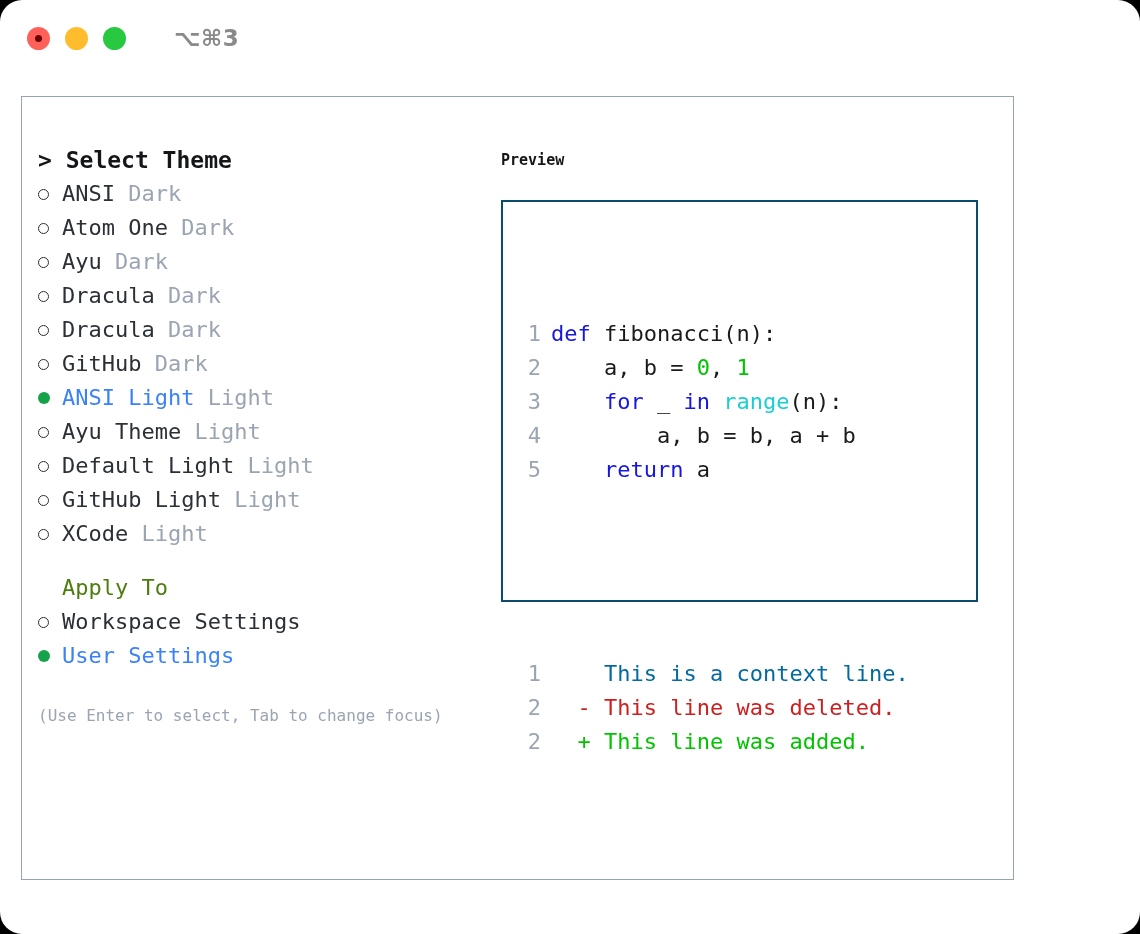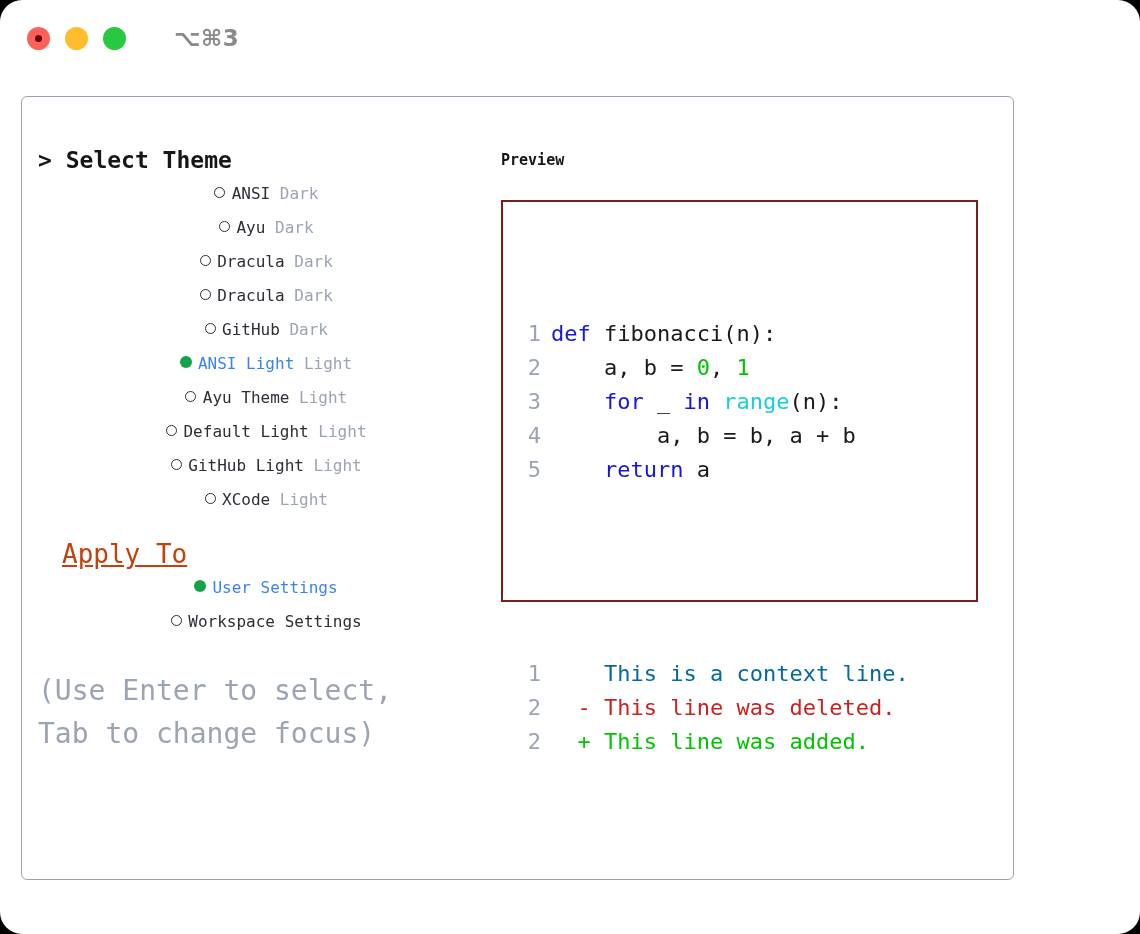--- a/index.html
+++ b/index.html
@@ -69,21 +69,21 @@
   }
 
   
   .panel {
     position: absolute;
     left: 21px;
     top: 96px;
     width: 993px;
     height: 784px;
     border: 1.5px solid #97a3b4;
-    border-radius: 6px;
+    border-radius: 0;
     box-sizing: border-box;
     background: #ffffff;
   }
 
   .columns {
     position: absolute;
     left: 0; top: 0;
     width: 100%; height: 100%;
   }
 
@@ -97,26 +97,25 @@
 
   .list-header {
     font-size: 23px;
     font-weight: bold;
     color: #14161a;
     line-height: 34px;
     white-space: pre;
   }
 
   .opt {
-    font-size: 16px;
+    font-size: 22px;
     line-height: 34px;
     color: #2b2f36;
     white-space: pre;
     display: block;
-    text-align: center;
   }
   .opt .marker {
     display: inline-block;
     width: 24px;
   }
   .opt .marker .circle-open {
     display: inline-block;
     width: 11px; height: 11px;
     border: 1.7px solid #2b2f36;
     border-radius: 50%;
@@ -130,34 +129,33 @@
     border-radius: 50%;
     vertical-align: 1px;
   }
   .opt .label { color: #2b2f36; }
   .opt.selected .label { color: #3b82f6; }
   .opt .tag {
     color: #9aa4b2;
   }
 
   .group-title {
-    font-size: 26px;
-    line-height: 34px;
-    color: #c2410c;
+    font-size: 22px;
+    line-height: 34px;
+    color: #4d7c0f;
     padding-left: 24px;
     white-space: pre;
-    text-decoration: underline;
   }
 
   .spacer-sm { height: 20px; }
   .spacer-md { height: 30px; }
 
   .hint {
-    font-size: 28px;
-    line-height: 43px;
+    font-size: 16px;
+    line-height: 26px;
     color: #9aa4b2;
     width: 420px;
     white-space: normal;
     word-spacing: 0px;
   }
 
   
   .right-col {
     position: absolute;
     left: 479px;
@@ -167,21 +165,21 @@
   .preview-header {
     font-size: 15px;
     font-weight: bold;
     color: #14161a;
     line-height: 34px;
   }
   .preview-box {
     margin-top: 23px;
     width: 477px;
     height: 402px;
-    border: 2px solid #7f1d1d;
+    border: 2px solid #0c4a6e;
     box-sizing: border-box;
     background: #ffffff;
     position: relative;
   }
   .code {
     position: absolute;
     left: 12px;
     top: 47px;
     font-size: 22px;
     line-height: 34px;
@@ -218,37 +216,38 @@
     <div class="shortcut">⌥⌘3</div>
   </div>
 
   <div class="panel">
     <div class="columns">
 
       <div class="left-col">
         <div class="list-header">&gt; Select Theme</div>
         <div id="theme-options">
             <div class="opt"><span class="marker"><span class="circle-open"></span></span><span class="label">ANSI</span><span class="tag"> Dark</span></div>
+            <div class="opt"><span class="marker"><span class="circle-open"></span></span><span class="label">Atom One</span><span class="tag"> Dark</span></div>
             <div class="opt"><span class="marker"><span class="circle-open"></span></span><span class="label">Ayu</span><span class="tag"> Dark</span></div>
             <div class="opt"><span class="marker"><span class="circle-open"></span></span><span class="label">Dracula</span><span class="tag"> Dark</span></div>
             <div class="opt"><span class="marker"><span class="circle-open"></span></span><span class="label">Dracula</span><span class="tag"> Dark</span></div>
             <div class="opt"><span class="marker"><span class="circle-open"></span></span><span class="label">GitHub</span><span class="tag"> Dark</span></div>
             <div class="opt selected"><span class="marker"><span class="circle-filled"></span></span><span class="label">ANSI Light</span><span class="tag"> Light</span></div>
             <div class="opt"><span class="marker"><span class="circle-open"></span></span><span class="label">Ayu Theme</span><span class="tag"> Light</span></div>
             <div class="opt"><span class="marker"><span class="circle-open"></span></span><span class="label">Default Light</span><span class="tag"> Light</span></div>
             <div class="opt"><span class="marker"><span class="circle-open"></span></span><span class="label">GitHub Light</span><span class="tag"> Light</span></div>
             <div class="opt"><span class="marker"><span class="circle-open"></span></span><span class="label">XCode</span><span class="tag"> Light</span></div>
           </div>
 
         <div class="spacer-sm"></div>
 
         <div class="group-title">Apply To</div>
         <div id="apply-options">
+            <div class="opt"><span class="marker"><span class="circle-open"></span></span><span class="label">Workspace Settings</span></div>
             <div class="opt selected"><span class="marker"><span class="circle-filled"></span></span><span class="label">User Settings</span></div>
-            <div class="opt"><span class="marker"><span class="circle-open"></span></span><span class="label">Workspace Settings</span></div>
           </div>
 
         <div class="spacer-md"></div>
 
         <div class="hint">(Use Enter to select, Tab to change focus)</div>
       </div>
 
       <div class="right-col">
         <div class="preview-header">Preview</div>
         <div class="preview-box">

